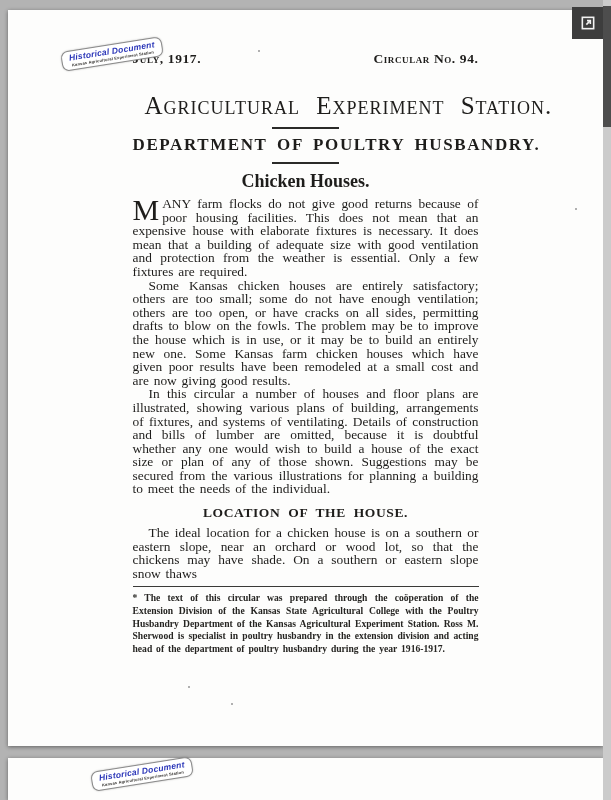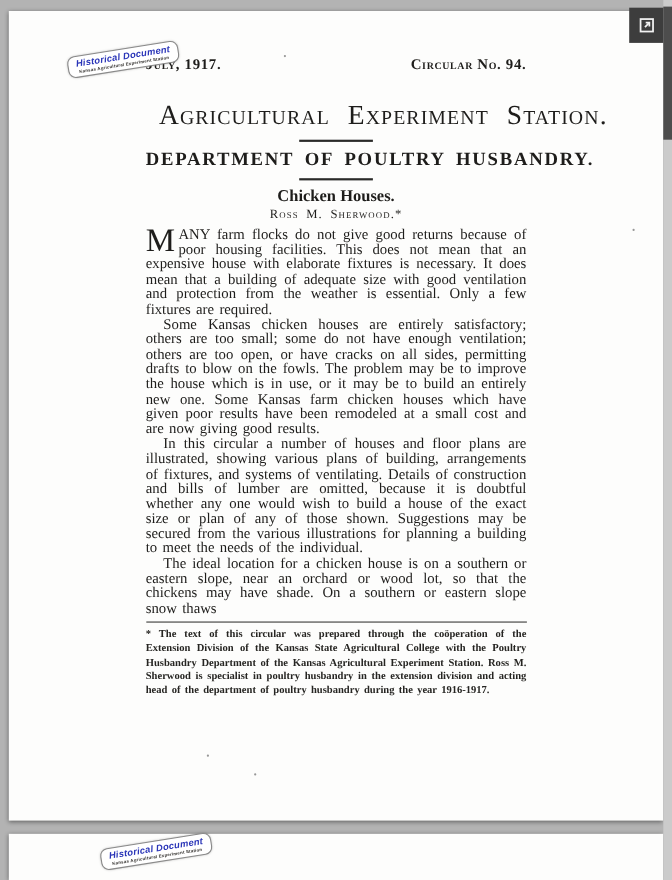--- a/index.html
+++ b/index.html
@@ -74,21 +74,21 @@
     font-size:13px; letter-spacing:1.2px; word-spacing:3px; white-space:nowrap;
   }
   .short-rule {
     width:67px; border:0; border-top:2px solid #2a2a28; margin:7px auto 0;
   }
   .department-heading {
     margin-top:6px; text-align:center; font-weight:bold;
     font-size:17px; letter-spacing:1.6px; word-spacing:4px; white-space:nowrap;
   }
   .article-title {
-    margin-top:7px; text-align:center; font-weight:bold; font-size:15px;
+    margin-top:7px; text-align:center; font-weight:bold; font-size:18px;
   }
   .byline {
     margin-top:1px; text-align:center; font-variant:small-caps;
     font-size:11.5px; letter-spacing:1px; word-spacing:3px;
   }
   .body-text { margin-top:5px; }
   .para {
     font-size:13.4px; line-height:13.6px; text-align:justify;
     text-justify:inter-word; word-spacing:1.5px;
   }
@@ -146,27 +146,27 @@
 
     <div class="station-title">Agricultural Experiment Station.</div>
 
     <hr class="short-rule">
 
     <div class="department-heading">DEPARTMENT OF POULTRY HUSBANDRY.</div>
 
     <hr class="short-rule">
 
     <div class="article-title">Chicken Houses.</div>
-    <div class="byline">Ross M. Sherwood.*</div>
 
     <div class="body-text">
       <p class="para"><span class="dropcap">M</span><span>ANY farm flocks do not give good returns because of poor housing facilities.  This does not mean that an expensive house with elaborate fixtures is necessary.  It does mean that a building of adequate size with good ventilation and protection from the weather is essential.  Only a few fixtures are required.</span></p>
       <p class="para indent">Some Kansas chicken houses are entirely satisfactory; others are too small; some do not have enough ventilation; others are too open, or have cracks on all sides, permitting drafts to blow on the fowls.  The problem may be to improve the house which is in use, or it may be to build an entirely new one.  Some Kansas farm chicken houses which have given poor results have been remodeled at a small cost and are now giving good results.</p>
       <p class="para indent">In this circular a number of houses and floor plans are illustrated, showing various plans of building, arrangements of fixtures, and systems of ventilating.  Details of construction and bills of lumber are omitted, because it is doubtful whether any one would wish to build a house of the exact size or plan of any of those shown.  Suggestions may be secured from the various illustrations for planning a building to meet the needs of the individual.</p>
 
+      <div class="section-heading">LOCATION OF THE HOUSE.</div>
 
       <p class="para indent">The ideal location for a chicken house is on a southern or eastern slope, near an orchard or wood lot, so that the chickens may have shade.  On a southern or eastern slope snow thaws</p>
 
       <div class="footnote">* The text of this circular was prepared through the coöperation of the Extension Division of the Kansas State Agricultural College with the Poultry Husbandry Department of the Kansas Agricultural Experiment Station.  Ross M. Sherwood is specialist in poultry husbandry in the extension division and acting head of the department of poultry husbandry during the year 1916-1917.</div>
     </div>
 
   </div>
 
   <div class="speck" style="left:250px; top:40px;"></div>
   <div class="speck" style="left:567px; top:198px;"></div>

